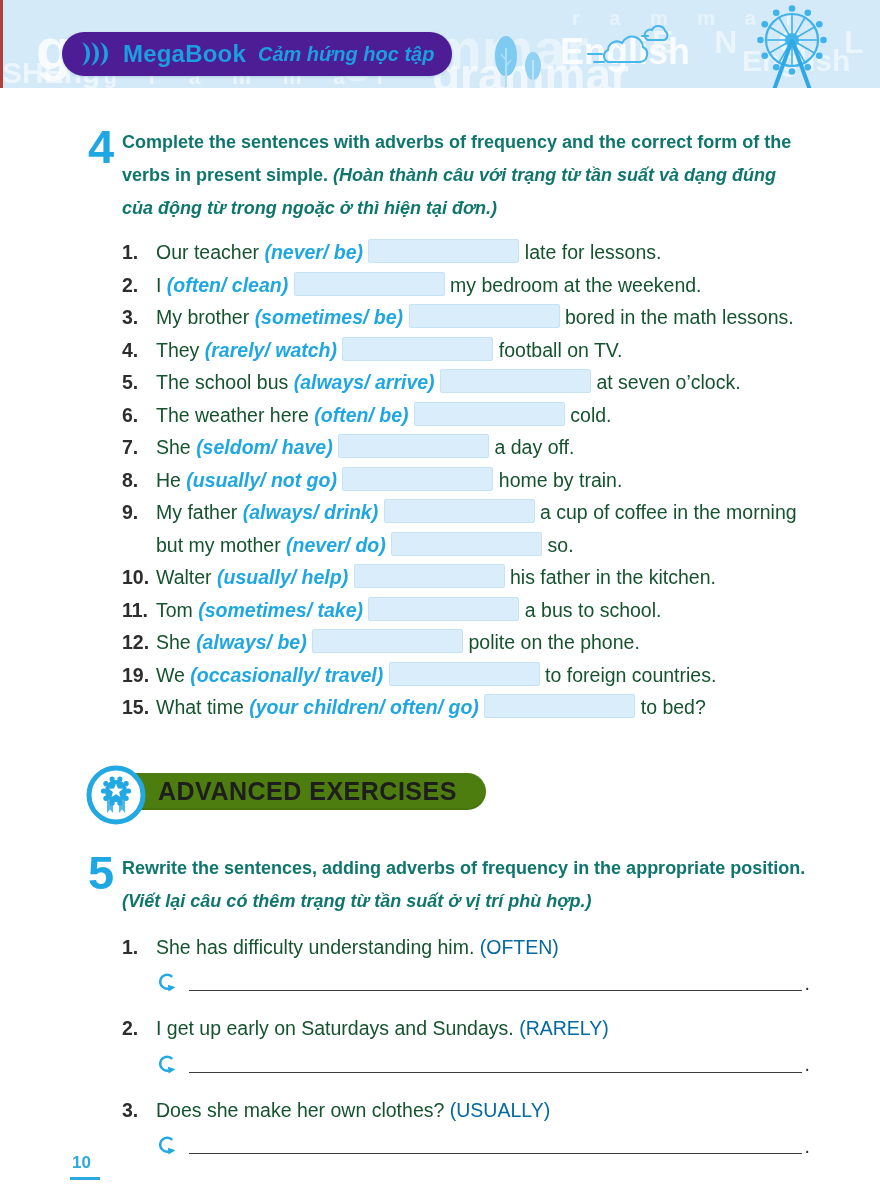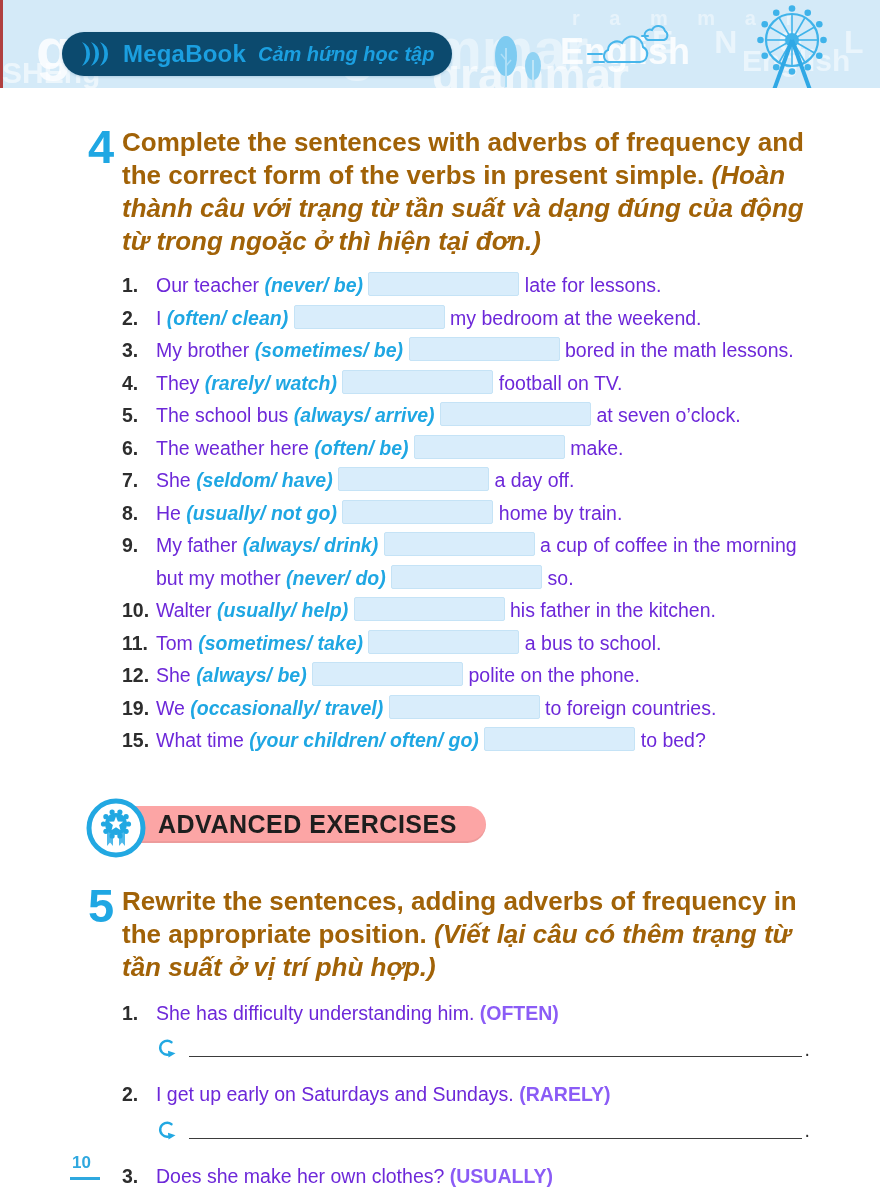--- a/index.html
+++ b/index.html
@@ -23,89 +23,90 @@
   .wm8 { left:742px; top:46px; font-size:30px; font-weight:800; color:rgba(255,255,255,.5); }
   .wm9 { left:572px; top:8px;  font-size:20px; letter-spacing:12px; color:rgba(255,255,255,.45); }
 
   .deco { position:absolute; }
   .deco-trees  { left:492px; top:34px; }
   .deco-clouds { left:586px; top:24px; }
   .deco-wheel  { left:746px; top:-2px; }
 
   .brand-pill {
     position:absolute; left:62px; top:32px; height:44px; min-width:296px;
-    background:#0c4a6e; border-radius:24px; display:flex; align-items:center;
+    background:#4c1d95; border-radius:24px; display:flex; align-items:center;
     padding:0 18px; box-shadow:0 1px 3px rgba(110,160,195,.4); z-index:3;
   }
   .brand-mark { margin-right:7px; flex:none; }
   .brand-name { color:#1B9FE0; font-weight:800; font-size:24px; letter-spacing:.2px; }
   .brand-tagline { color:#1B9FE0; font-style:italic; font-weight:700; font-size:20px; margin-left:12px; }
 
   
   main { padding:38px 70px 0 88px; }
 
   .ex-head { display:flex; }
   .ex-num {
     flex:0 0 34px; color:#1FA7E3; font-size:47px; font-weight:800; line-height:.9;
     letter-spacing:-1px;
   }
-  .ex-title { flex:1; margin:0; color:#a16207; font-weight:700; font-size:26px; line-height:33px; }
+  .ex-title { flex:1; margin:0; color:#0f766e; font-weight:700; font-size:18px; line-height:33px; }
   .ttl-vi { font-style:italic; }
 
   .items { margin:11px 0 0 34px; }
   .item-row { display:flex; font-size:19.5px; line-height:32.5px; }
   .item-num { flex:0 0 34px; font-weight:700; }
   .item-body { flex:1; }
-  .txt { color:#6d28d9; }
+  .txt { color:#14532d; }
   .hint { color:#1FA7E3; font-style:italic; font-weight:600; }
   .blank {
     display:inline-block; width:149px; height:22px;
     background:#D9EDFB; border:1px solid #C5E3F6; border-radius:2px;
     vertical-align:-4px;
   }
 
   
   .banner { position:relative; height:60px; margin-top:42px; }
   .banner-pill {
     position:absolute; left:22px; top:7px; width:328px; height:37px;
-    background:#fca5a5; border-radius:10px 22px 22px 10px;
+    background:#4d7c0f; border-radius:10px 22px 22px 10px;
     display:flex; align-items:center; padding-left:48px;
     box-shadow:inset 0 -2px 0 rgba(0,0,0,.06);
   }
   .banner-label { font-size:25px; font-weight:800; letter-spacing:.5px; color:#1e1e1e; }
   .badge { position:absolute; left:-3px; top:-2px; z-index:2; }
 
   
   .ex5 { margin-top:26px; }
   .items5 { margin:13px 0 0 34px; }
   .item5 { margin-bottom:9px; }
   .answer-line { display:flex; align-items:flex-end; margin:9px 0 16px 34px; }
   .answer-line svg { flex:none; margin:0 0 3px 0; }
   .rule { flex:1; border-bottom:1.8px solid #3b3b3b; height:1em; margin:0 3px 5px 12px; }
   .dot { font-size:19.5px; line-height:1; padding-bottom:3px; }
-  .adverb { color:#8b5cf6; font-weight:700; }
+  .adverb { color:#0369a1; font-weight:400; }
 
   
   .pagenum {
     position:absolute; left:70px; bottom:20px; color:#2FA8DF;
     font-size:17px; font-weight:700; padding:0 9px 4px 2px;
     border-bottom:3px solid #2FA8DF;
   }
 </style>
 </head>
 <body>
 
 <div class="page">
 
   <header class="hdr">
     <div class="hdr-edge"></div>
 
     <span class="wm wm1">grammar</span>
     <span class="wm wm2">grammar</span>
     <span class="wm wm3">E N G L</span>
+    <span class="wm wm4">g r a m m a r</span>
     <span class="wm wm5">English</span>
     <span class="wm wm6">SHEng</span>
     <span class="wm wm7">grammar</span>
     <span class="wm wm8">English</span>
     <span class="wm wm9">r a m m a r</span>
 
     <svg class="deco deco-trees" width="58" height="54" viewBox="0 0 58 54">
       <ellipse cx="14" cy="22" rx="11" ry="20" fill="#7ECBF1"></ellipse>
       <line x1="14" y1="14" x2="14" y2="53" stroke="#AEDFF7" stroke-width="2"></line>
       <line x1="14" y1="26" x2="9" y2="20" stroke="#AEDFF7" stroke-width="1.5"></line>
@@ -191,21 +192,21 @@
           <div class="item-row">
             <span class="item-num">4.</span>
             <span class="item-body"><span class="txt">They</span> <span class="hint">(rarely/ watch)</span> <span class="blank"></span> <span class="txt">football on TV.</span> </span>
           </div>
           <div class="item-row">
             <span class="item-num">5.</span>
             <span class="item-body"><span class="txt">The school bus</span> <span class="hint">(always/ arrive)</span> <span class="blank"></span> <span class="txt">at seven o’clock.</span> </span>
           </div>
           <div class="item-row">
             <span class="item-num">6.</span>
-            <span class="item-body"><span class="txt">The weather here</span> <span class="hint">(often/ be)</span> <span class="blank"></span> <span class="txt">make.</span> </span>
+            <span class="item-body"><span class="txt">The weather here</span> <span class="hint">(often/ be)</span> <span class="blank"></span> <span class="txt">cold.</span> </span>
           </div>
           <div class="item-row">
             <span class="item-num">7.</span>
             <span class="item-body"><span class="txt">She</span> <span class="hint">(seldom/ have)</span> <span class="blank"></span> <span class="txt">a day off.</span> </span>
           </div>
           <div class="item-row">
             <span class="item-num">8.</span>
             <span class="item-body"><span class="txt">He</span> <span class="hint">(usually/ not go)</span> <span class="blank"></span> <span class="txt">home by train.</span> </span>
           </div>
           <div class="item-row">

